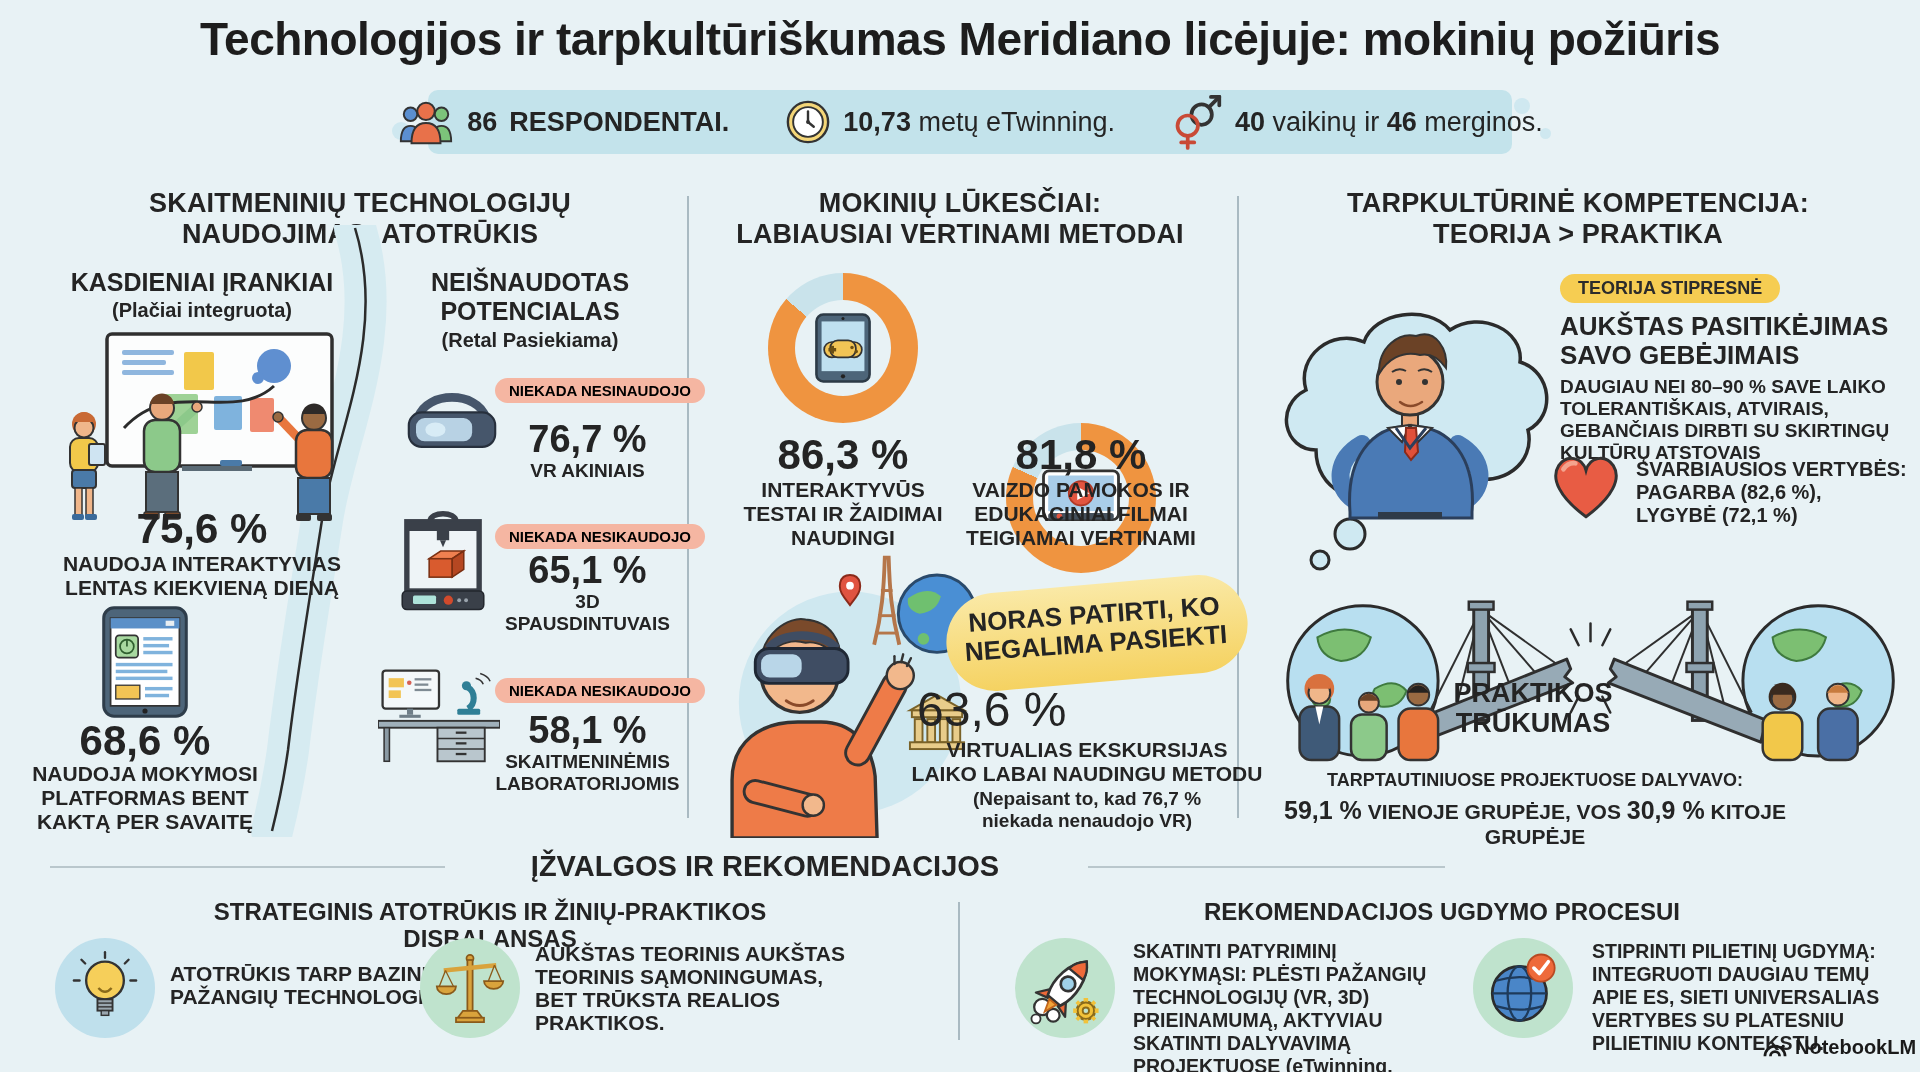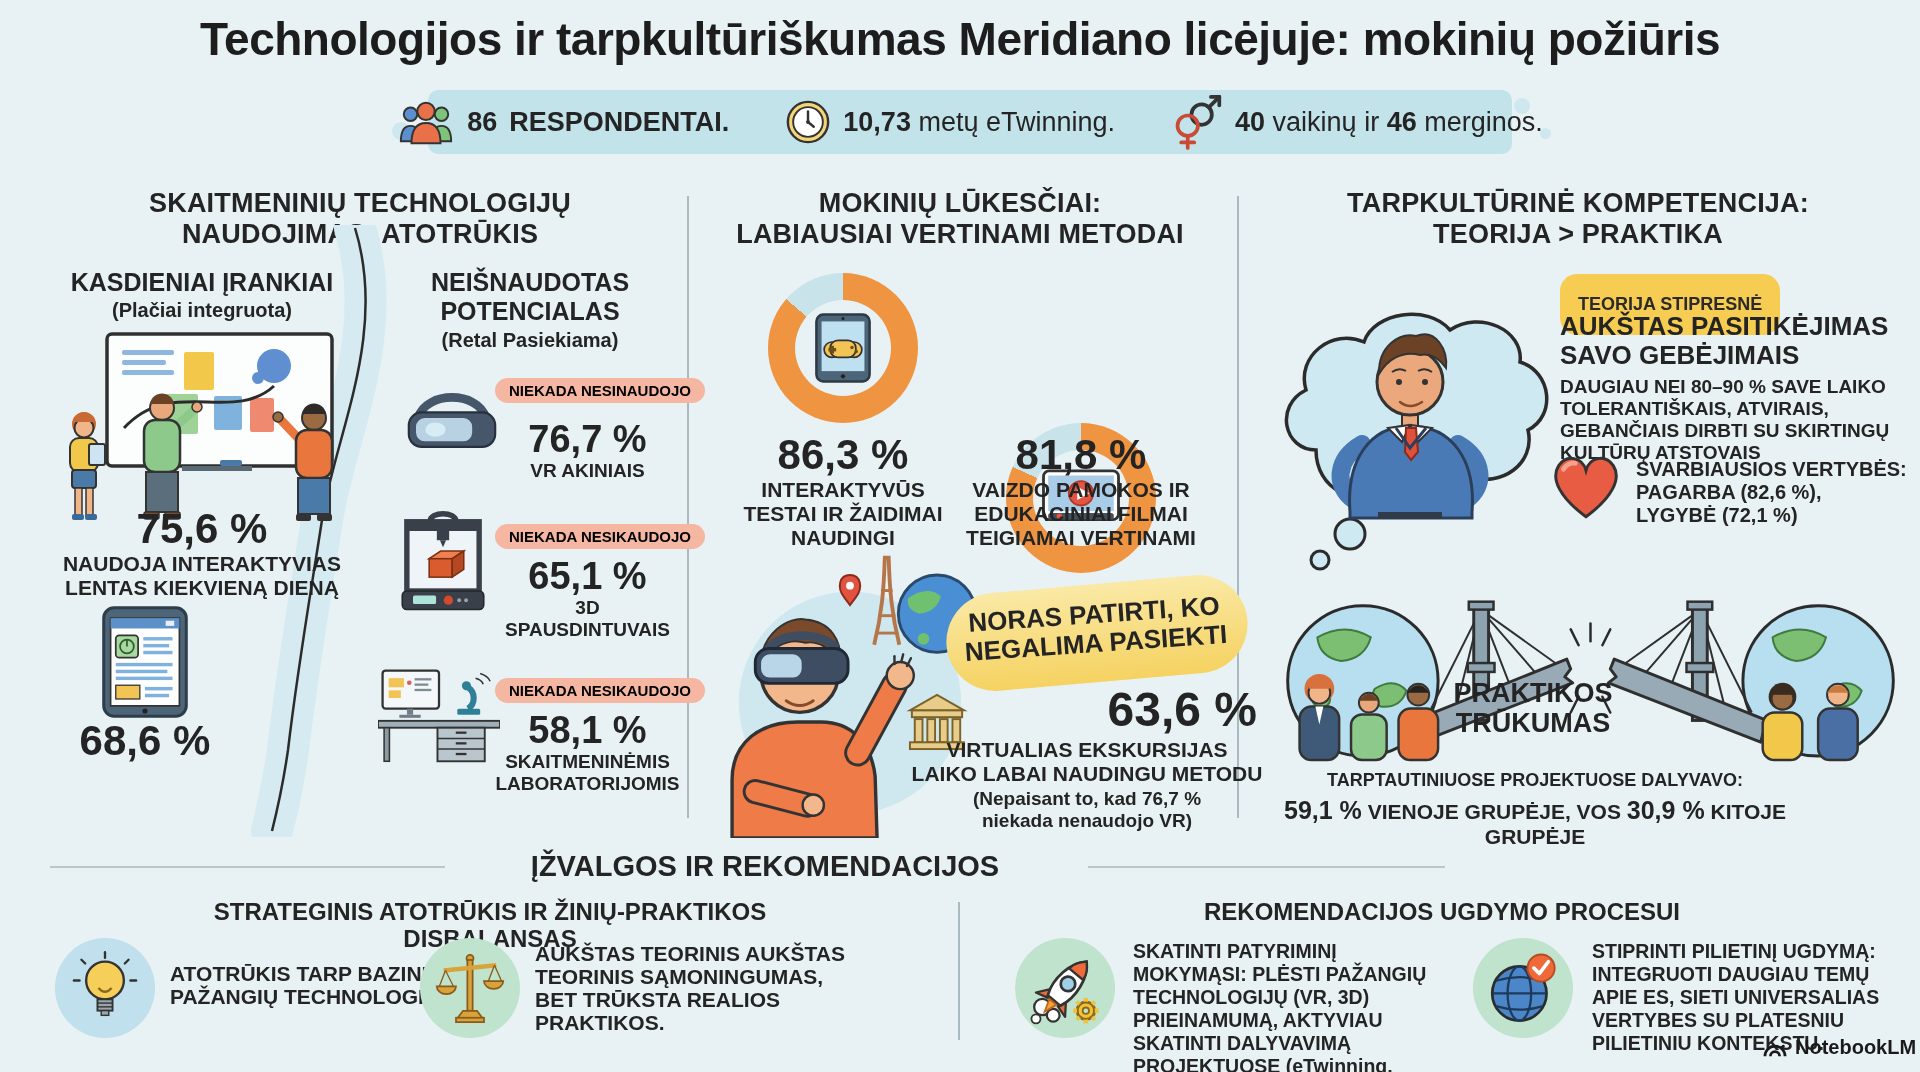--- a/index.html
+++ b/index.html
@@ -11,31 +11,31 @@
   .title{width:100%;top:12px;font-size:46px;font-weight:700;letter-spacing:-0.5px;color:#1d1d1d;text-align:center;}
   .statsband{left:428px;top:90px;width:1084px;height:64px;background:#C3E3EB;border-radius:10px;
     display:flex;align-items:center;justify-content:center;gap:56px;font-size:27px;}
   .statgroup{display:flex;align-items:center;gap:12px;white-space:nowrap;}
   .deco-dot{border-radius:50%;background:#CFE8F0;}
   .col-h{font-weight:700;font-size:27px;line-height:31px;text-align:center;letter-spacing:.2px;}
   .sub-h{font-weight:700;font-size:25px;line-height:29px;text-align:center;}
   .sub-h2{font-weight:700;font-size:20px;line-height:24px;text-align:center;}
   .pct-lg{font-weight:700;font-size:42px;line-height:46px;text-align:center;}
   .pct-md{font-weight:700;font-size:38px;line-height:42px;text-align:center;}
-  .pct-xl{font-weight:700;font-size:48px;line-height:52px;text-align:right;}
+  .pct-xl{font-weight:400;font-size:48px;line-height:52px;text-align:left;}
   .lbl{font-weight:700;font-size:21px;line-height:24px;text-align:center;}
   .lbl-sm{font-weight:700;font-size:19px;line-height:22px;text-align:center;}
   .badge{display:inline-block;background:#F5B6A2;color:#000000;font-weight:700;font-size:15px;
     padding:4px 14px;border-radius:15px;white-space:nowrap;}
   .vdiv{width:2px;background:#A9BAC2;}
   .hline{height:2px;background:#B9C7CC;}
   .donut{width:150px;height:150px;border-radius:50%;position:relative;}
   .donut-hole{position:absolute;left:27px;top:27px;width:96px;height:96px;border-radius:50%;background:#E8F2F5;}
   .donut-icon{position:absolute;left:0;top:0;width:150px;height:150px;display:flex;align-items:center;justify-content:center;}
-  .pill{display:inline-block;background:#F6CD52;font-weight:700;font-size:18px;padding:20px 18px;border-radius:17px;color:#2b2b2b;}
+  .pill{display:inline-block;background:#F6CD52;font-weight:700;font-size:18px;padding:4px 18px;border-radius:17px;color:#2b2b2b;}
   .banner{left:946px;top:584px;width:302px;height:98px;border-radius:49px;transform:rotate(-5deg);
     background:linear-gradient(180deg,#FAE9A6,#F5D261);}
   .banner-txt{left:934px;top:600px;width:322px;font-weight:700;font-size:26px;line-height:29px;text-align:center;transform:rotate(-4deg);}
   .insight-title{font-weight:700;font-size:24px;line-height:27px;text-align:center;}
   .icircle{width:100px;height:100px;border-radius:50%;display:flex;align-items:center;justify-content:center;}
   .itext{font-weight:700;font-size:19.5px;line-height:23px;}
   .brand{display:flex;align-items:center;gap:7px;font-size:20px;font-weight:700;color:#1a1a1a;}
   svg{display:block;}
 </style>
 </head>
@@ -167,20 +167,25 @@
     <rect x="16" y="66" width="66" height="4" fill="#7FB3DD"></rect>
       <rect x="16" y="74" width="60" height="4" fill="#7FB3DD"></rect>
       <rect x="16" y="82" width="66" height="4" fill="#7FB3DD"></rect>
     <rect x="16" y="92" width="28" height="16" fill="#F2C455" stroke="#333" stroke-width="1.5"></rect>
     <rect x="50" y="94" width="32" height="4" fill="#7FB3DD"></rect>
       <rect x="50" y="102" width="28" height="4" fill="#7FB3DD"></rect>
     <circle cx="50" cy="122" r="3" fill="#222"></circle>
   </svg>
 
   <div class="abs pct-lg" style="left:0px;top:718px;width:290px;">68,6 %</div>
+  <div class="abs lbl" style="left:0px;top:762px;width:290px;">
+    <div>NAUDOJA MOKYMOSI</div>
+    <div>PLATFORMAS BENT</div>
+    <div>KAKTĄ PER SAVAITĘ</div>
+  </div>
 
   <div class="abs sub-h" style="left:400px;top:268px;width:260px;">
     <div>NEIŠNAUDOTAS</div>
     <div>POTENCIALAS</div>
   </div>
   <div class="abs sub-h2" style="left:400px;top:328px;width:260px;">(Retal Pasiekiama)</div>
 
   <svg class="abs" style="left:398px;top:378px;" width="108" height="86" viewBox="0 0 150 100">
     <path d="M28,45 C40,8 110,8 122,45" fill="none" stroke="#46566B" stroke-width="12"></path>
     <rect x="15" y="38" width="120" height="48" rx="18" fill="#46566B" stroke="#27303D" stroke-width="3"></rect>
@@ -203,21 +208,21 @@
     <rect x="47" y="58" width="30" height="24" fill="#D95B2E" stroke="#7A2F12" stroke-width="2"></rect>
     <polygon points="77,58 92,48 92,72 77,82" fill="#B54722" stroke="#7A2F12" stroke-width="2"></polygon>
     <rect x="12" y="100" width="106" height="24" rx="6" fill="#3A4049" stroke="#23272E" stroke-width="2"></rect>
     <rect x="26" y="106" width="30" height="11" rx="2" fill="#AEE3DA"></rect>
     <circle cx="72" cy="112" r="6" fill="#D14A2C"></circle>
     <circle cx="86" cy="112" r="2.5" fill="#9AA3AC"></circle>
       <circle cx="95" cy="112" r="2.5" fill="#9AA3AC"></circle>
   </svg>
   <div class="abs" style="left:495px;top:524px;width:185px;text-align:center;">
     <span class="badge">NIEKADA NESIKAUDOJO</span>
-    <div class="pct-md" style="margin-top:6px;">65,1 %</div>
+    <div class="pct-md" style="">65,1 %</div>
     <div class="lbl-sm">3D SPAUSDINTUVAIS</div>
   </div>
 
   <svg class="abs" style="left:378px;top:662px;" width="122" height="104" viewBox="0 0 160 130">
     <rect x="6" y="8" width="74" height="50" rx="4" fill="#F4F8FA" stroke="#333" stroke-width="3"></rect>
     <rect x="14" y="18" width="20" height="12" fill="#F2C455"></rect>
       <rect x="14" y="34" width="16" height="10" fill="#F2C455"></rect>
     <circle cx="41" cy="24" r="3" fill="#D66055"></circle>
     <rect x="48" y="18" width="22" height="3" fill="#7F8A93"></rect>
       <rect x="48" y="25" width="18" height="3" fill="#7F8A93"></rect>

